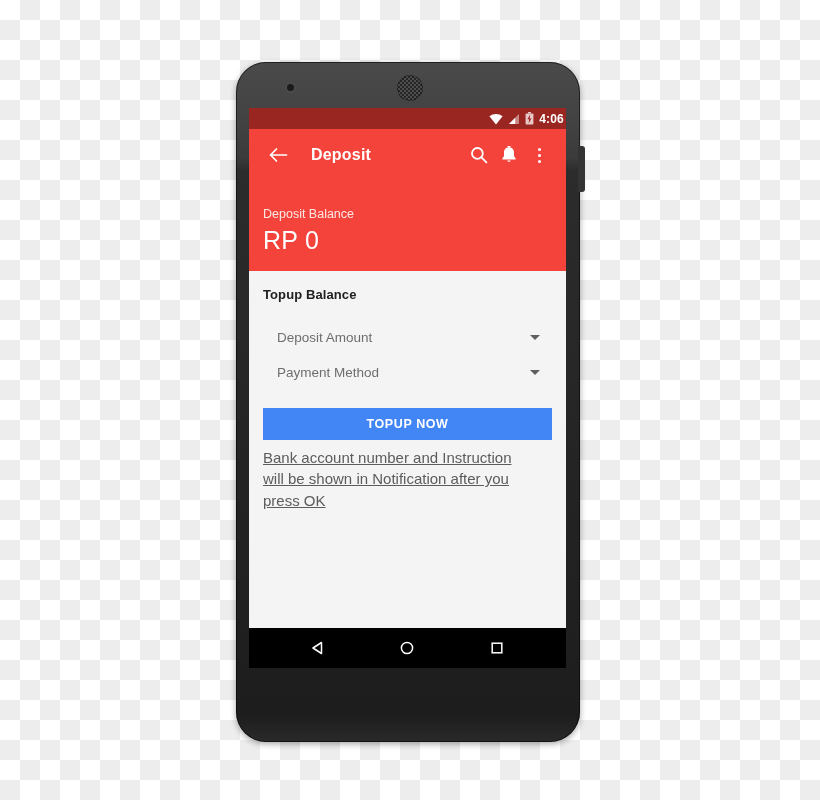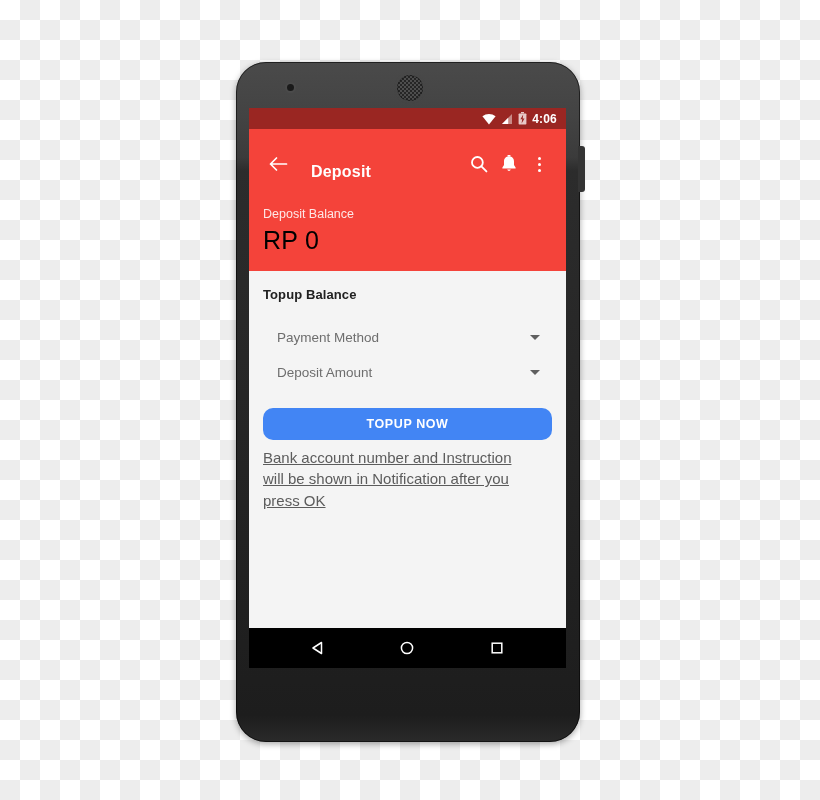--- a/index.html
+++ b/index.html
@@ -87,38 +87,38 @@
     overflow: hidden;
   }
 
   
   .status-bar {
     height: 21px;
     background: #9a2622;
     display: flex;
     align-items: center;
     justify-content: flex-end;
-    padding-right: 9px;
+    padding-right: 2px;
     gap: 5px;
   }
   .sb-icon { display: block; }
   .sb-time {
     color: #ffffff;
     font-size: 12px;
     font-weight: bold;
     letter-spacing: 0.2px;
     line-height: 1;
   }
 
   
   .app-bar {
     height: 52px;
     background: #f4433a;
     display: flex;
-    align-items: flex-end;
+    align-items: center;
     padding: 0 12px 0 14px;
   }
   .appbar-title {
     color: #ffffff;
     font-size: 16px;
     font-weight: bold;
     margin-left: 18px;
     flex: 1;
     letter-spacing: 0.2px;
   }
@@ -152,21 +152,21 @@
   .balance-header {
     background: #f4433a;
     padding: 26px 0 16px 14px;
   }
   .balance-label {
     color: rgba(255,255,255,0.88);
     font-size: 12.5px;
     line-height: 1.2;
   }
   .balance-value {
-    color: #000000;
+    color: #ffffff;
     font-size: 25px;
     margin-top: 5px;
     line-height: 1.1;
     letter-spacing: 0.3px;
   }
 
   
   .content {
     background: #f4f4f4;
     padding: 16px 14px 0 14px;
@@ -204,21 +204,21 @@
     background: #4285f4;
     color: #ffffff;
     border: none;
     width: 100%;
     height: 32px;
     font-family: "Liberation Sans", sans-serif;
     font-size: 12.5px;
     font-weight: bold;
     letter-spacing: 0.6px;
     cursor: pointer;
-    border-radius: 10px;
+    border-radius: 0;
   }
   .helper-text {
     margin-top: 7px;
     font-size: 15px;
     color: #5c5c5c;
     line-height: 1.45;
     max-width: 250px;
     text-decoration: underline;
   }
 
@@ -303,26 +303,26 @@
 
   <div class="balance-header">
     <div class="balance-label">Deposit Balance</div>
     <div class="balance-value">RP 0</div>
   </div>
 
   <div class="content">
     <div class="section-title">Topup Balance</div>
 
     <div class="spinner">
+      <span class="spinner-label">Deposit Amount</span>
+      <span class="caret"></span>
+    </div>
+
+    <div class="spinner">
       <span class="spinner-label">Payment Method</span>
-      <span class="caret"></span>
-    </div>
-
-    <div class="spinner">
-      <span class="spinner-label">Deposit Amount</span>
       <span class="caret"></span>
     </div>
 
     <button class="topup-button">TOPUP NOW</button>
 
     <div class="helper-text">Bank account number and Instruction will be shown in Notification after you press OK</div>
   </div>
 
   <div class="nav-bar">
     <div class="nav-key">

